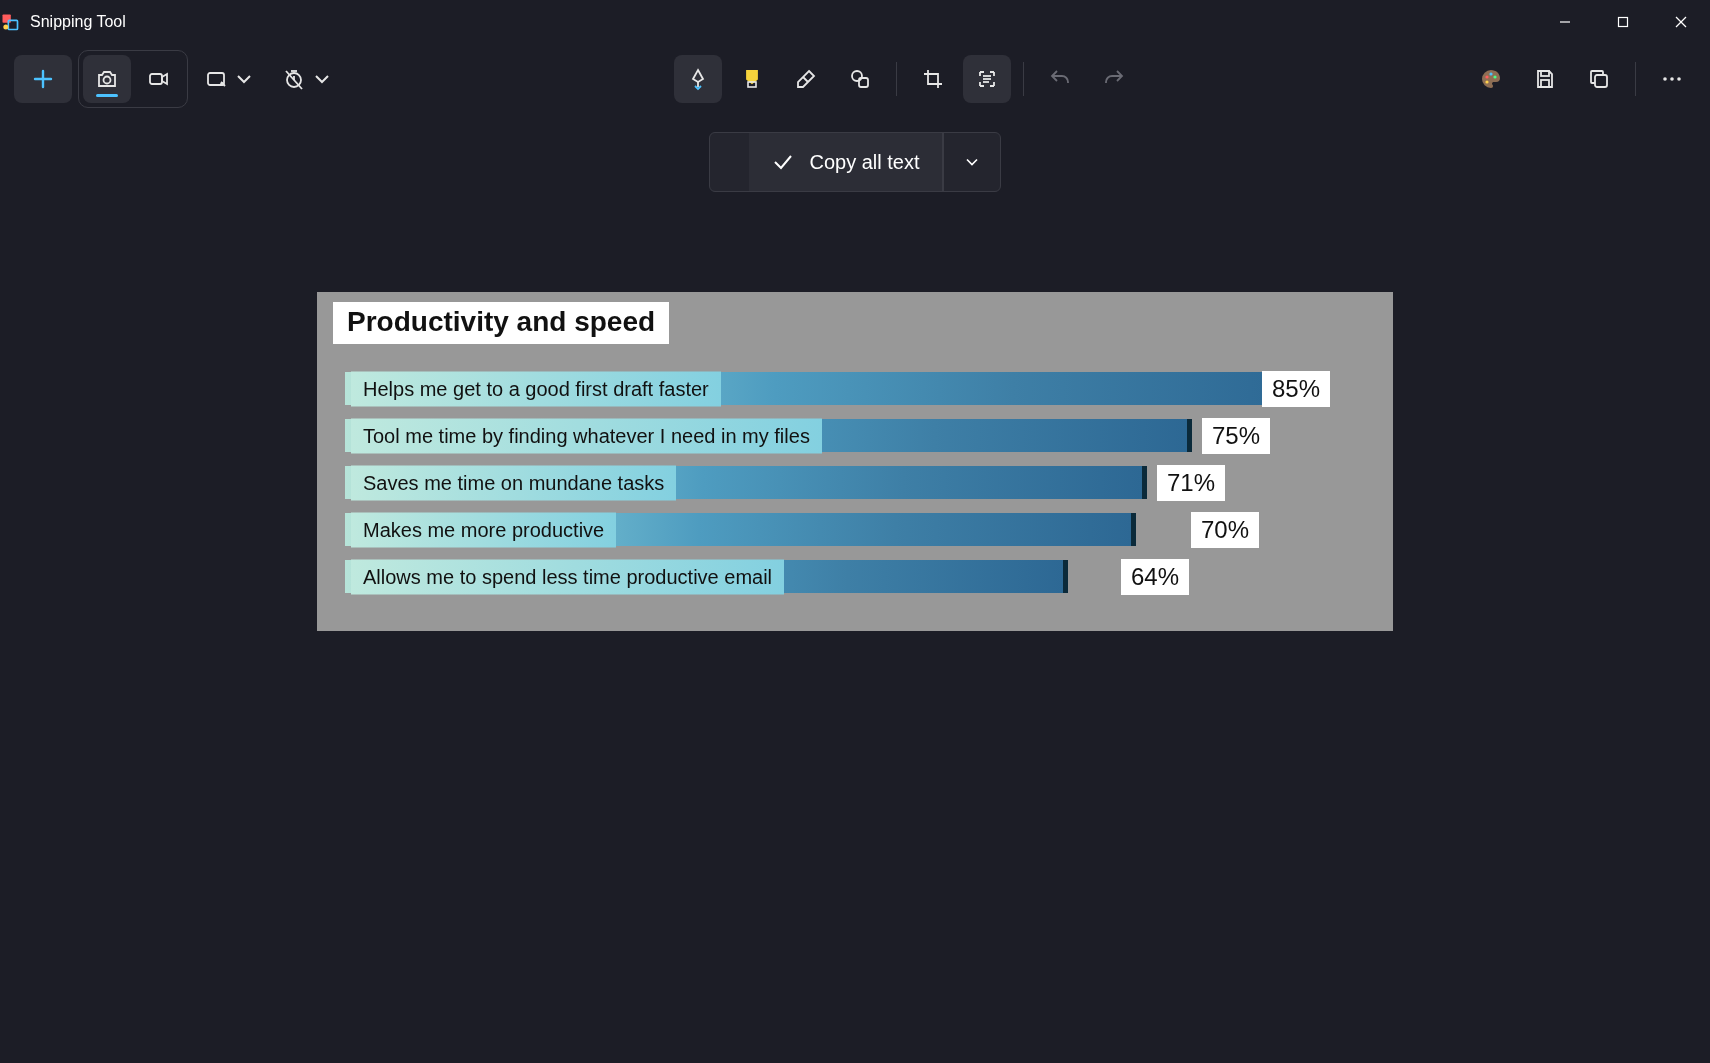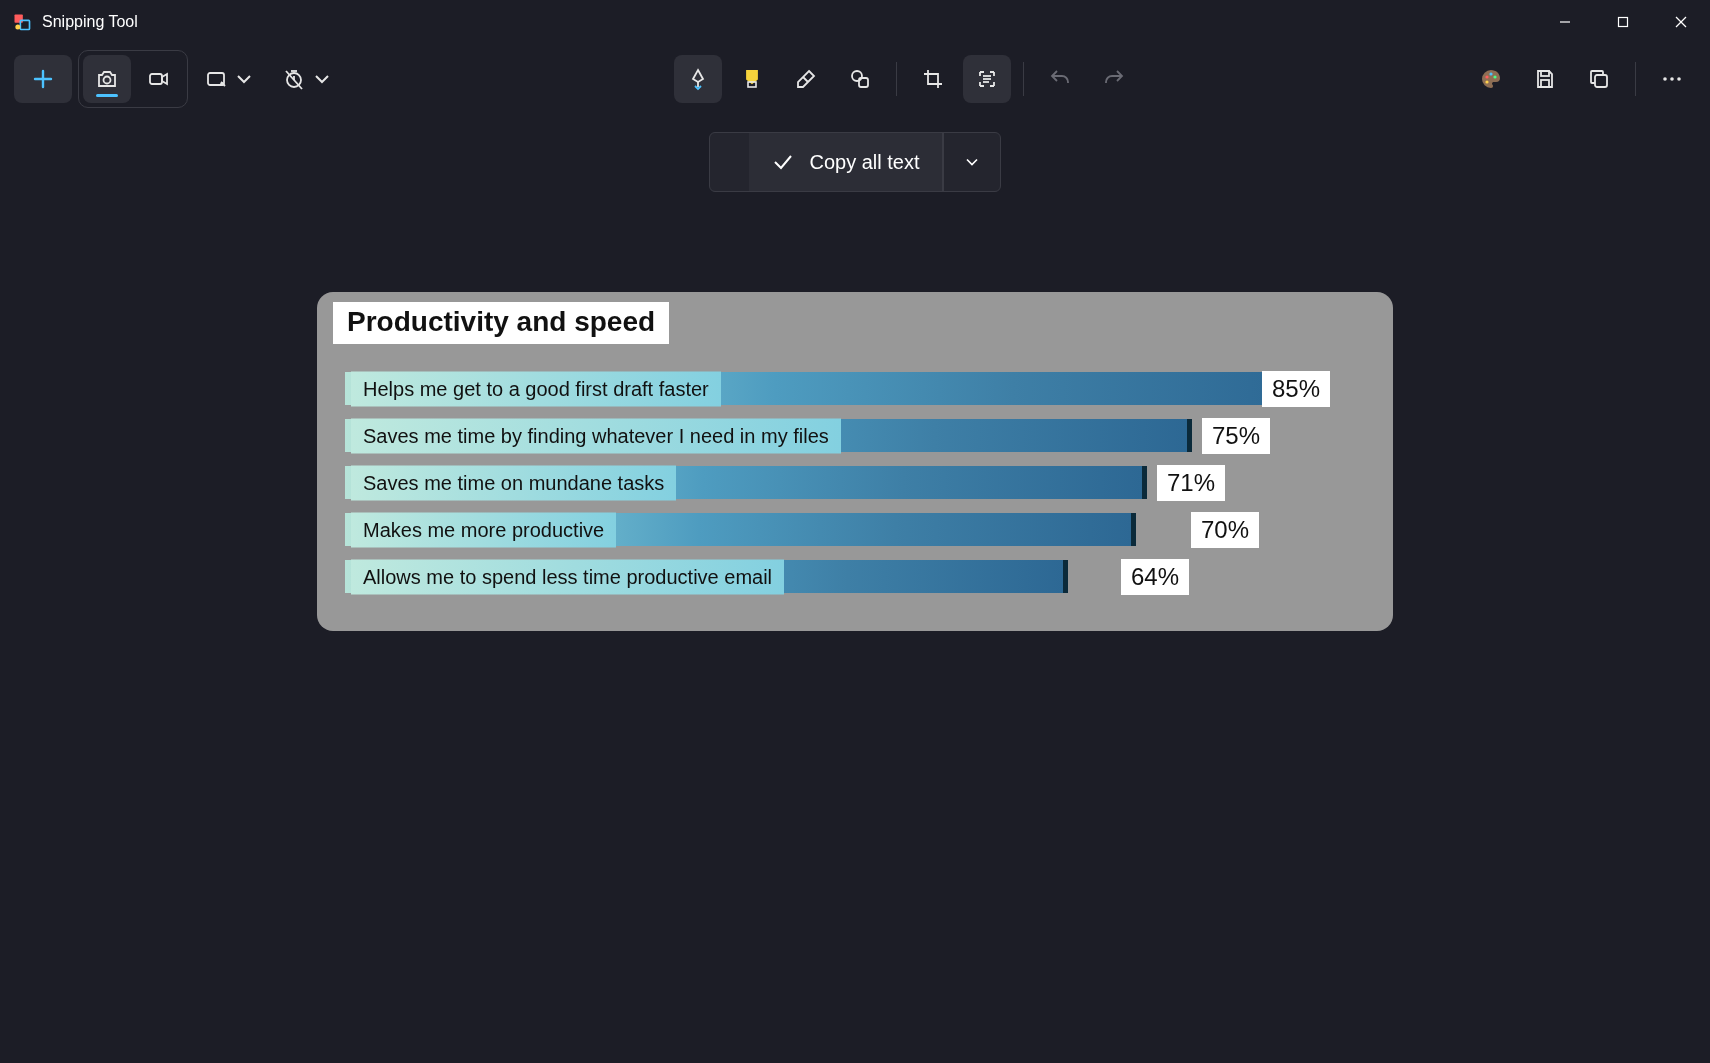--- a/index.html
+++ b/index.html
@@ -10,21 +10,21 @@
     color: #fff;
     overflow: hidden;
   }
 
   
   .titlebar {
     height: 44px;
     display: flex;
     align-items: center;
     justify-content: space-between;
-    padding-left: 12px;
+    padding-left: 0;
     background: #1c1d26;
   }
   .titlebar-left { display: flex; align-items: center; gap: 10px; }
   .app-icon {
     width: 20px; height: 20px;
     display: flex; align-items: center; justify-content: center;
   }
   .app-title { font-size: 16px; color: #fff; }
   .window-controls { display: flex; }
   .win-btn {
@@ -92,21 +92,20 @@
   .ta-btn.primary { background: #2c2d36; }
   .ta-sep { width: 1px; background: #3a3b44; }
   .ta-drop { width: 56px; display:flex; align-items:center; justify-content:center; }
 
   
   .canvas-wrap {
     margin-top: 100px;
     width: 1076px;
     background: #989898;
     padding: 10px 16px 24px 16px;
-    border-radius: 16px;
   }
   .chart-title {
     display:inline-block;
     background: #fff;
     color: #111;
     font-weight: 700;
     font-size: 28px;
     padding: 4px 14px 6px 14px;
     margin-bottom: 14px;
   }
@@ -375,21 +374,21 @@
   <div class="canvas-wrap">
     <div class="chart-title">Productivity and speed</div>
     <div id="bars">
         <div class="bar-row">
           <div class="bar-track" style="width: 960px;"></div>
           <div class="bar-label">Helps me get to a good first draft faster</div>
           <div class="bar-value" style="left: 907px;">85%</div>
         </div>
         <div class="bar-row">
           <div class="bar-track" style="width: 847px;"></div>
-          <div class="bar-label">Saves me time by finding whatever I need in my files</div>
+          <div class="bar-label">Tool me time by finding whatever I need in my files</div>
           <div class="bar-value" style="left: 847px;">75%</div>
         </div>
         <div class="bar-row">
           <div class="bar-track" style="width: 802px;"></div>
           <div class="bar-label">Saves me time on mundane tasks</div>
           <div class="bar-value" style="left: 802px;">71%</div>
         </div>
         <div class="bar-row">
           <div class="bar-track" style="width: 791px;"></div>
           <div class="bar-label">Makes me more productive</div>

